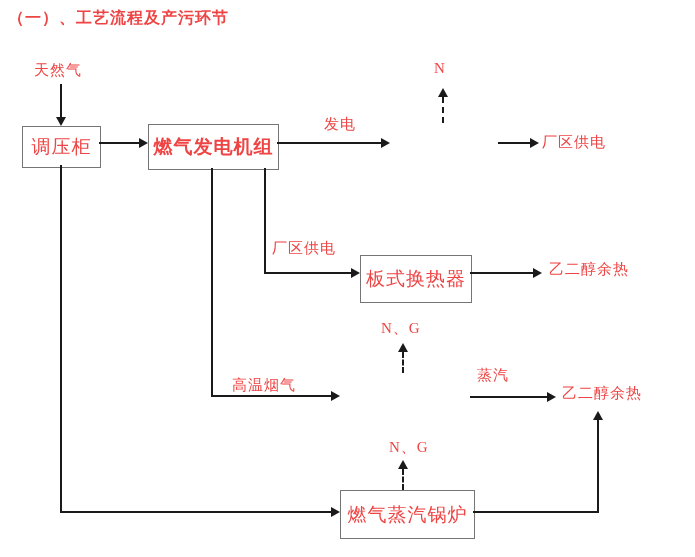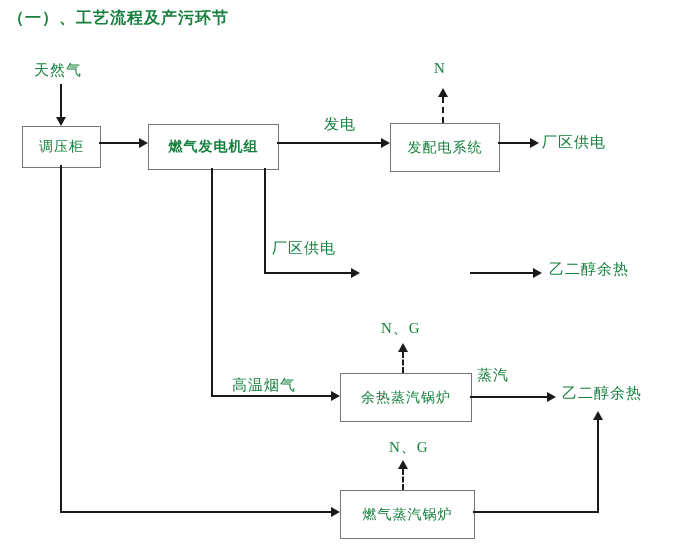--- a/index.html
+++ b/index.html
@@ -1,35 +1,35 @@
 <!DOCTYPE html>
 <html><head>
 <meta charset="utf-8">
 <style>
   html,body{margin:0;padding:0;background:#ffffff;}
   .stage{
     position:relative;
     width:695px;height:557px;
     background:#ffffff;
     font-family:"Liberation Serif","DejaVu Serif",serif;
-    color:#15803d;
+    color:#ef4444;
     overflow:hidden;
   }
   .title{
     position:absolute;left:8px;top:8px;
     font-family:"Liberation Sans","DejaVu Sans",sans-serif;
     font-size:16px;font-weight:bold;letter-spacing:1px;
     white-space:nowrap;
   }
   .box{
     position:absolute;
     border:1px solid #757575;
     background:#ffffff;
     display:flex;align-items:center;justify-content:center;
-    font-size:14px;letter-spacing:1px;white-space:nowrap;
+    font-size:19px;letter-spacing:1px;white-space:nowrap;
   }
   .lbl{
     position:absolute;font-size:15px;letter-spacing:1px;white-space:nowrap;
     line-height:18px;
   }
   .hline{position:absolute;height:2px;background:#1a1a1a;}
   .vline{position:absolute;width:2px;background:#1a1a1a;}
   .vdash{position:absolute;width:0;border-left:2px dashed #1a1a1a;}
   .ah{position:absolute;width:0;height:0;}
   .ah-right{border-top:5px solid transparent;border-bottom:5px solid transparent;border-left:9px solid #1a1a1a;}
@@ -50,22 +50,21 @@
   <div class="lbl" style="left:272px;top:239px;">厂区供电</div>
   <div class="lbl" style="left:549px;top:260px;">乙二醇余热</div>
   <div class="lbl" style="left:381px;top:319px;">N、G</div>
   <div class="lbl" style="left:232px;top:350px;margin-top:26px;">高温烟气</div>
   <div class="lbl" style="left:477px;top:366px;">蒸汽</div>
   <div class="lbl" style="left:562px;top:384px;">乙二醇余热</div>
   <div class="lbl" style="left:389px;top:438px;">N、G</div>
 
   <div class="box" style="left:22px;top:126px;width:77px;height:40px;">调压柜</div>
   <div class="box" style="left:148px;top:124px;width:129px;height:44px;font-weight:bold;">燃气发电机组</div>
-  <div class="box" style="left:390px;top:123px;width:108px;height:47px;">发配电系统</div>
-  <div class="box" style="left:340px;top:373px;width:130px;height:47px;">余热蒸汽锅炉</div>
+  <div class="box" style="left:360px;top:255px;width:110px;height:46px;">板式换热器</div>
   <div class="box" style="left:340px;top:490px;width:133px;height:47px;text-align:right;">燃气蒸汽锅炉</div>
 
   <div class="vline" style="left:60px;top:84px;height:34px;"></div>
   <div class="ah ah-down" style="left:56px;top:117px;"></div>
 
   <div class="hline" style="left:99px;top:142px;width:40px;"></div>
   <div class="ah ah-right" style="left:139px;top:138px;"></div>
 
   <div class="hline" style="left:277px;top:142px;width:104px;"></div>
   <div class="ah ah-right" style="left:381px;top:138px;"></div>

